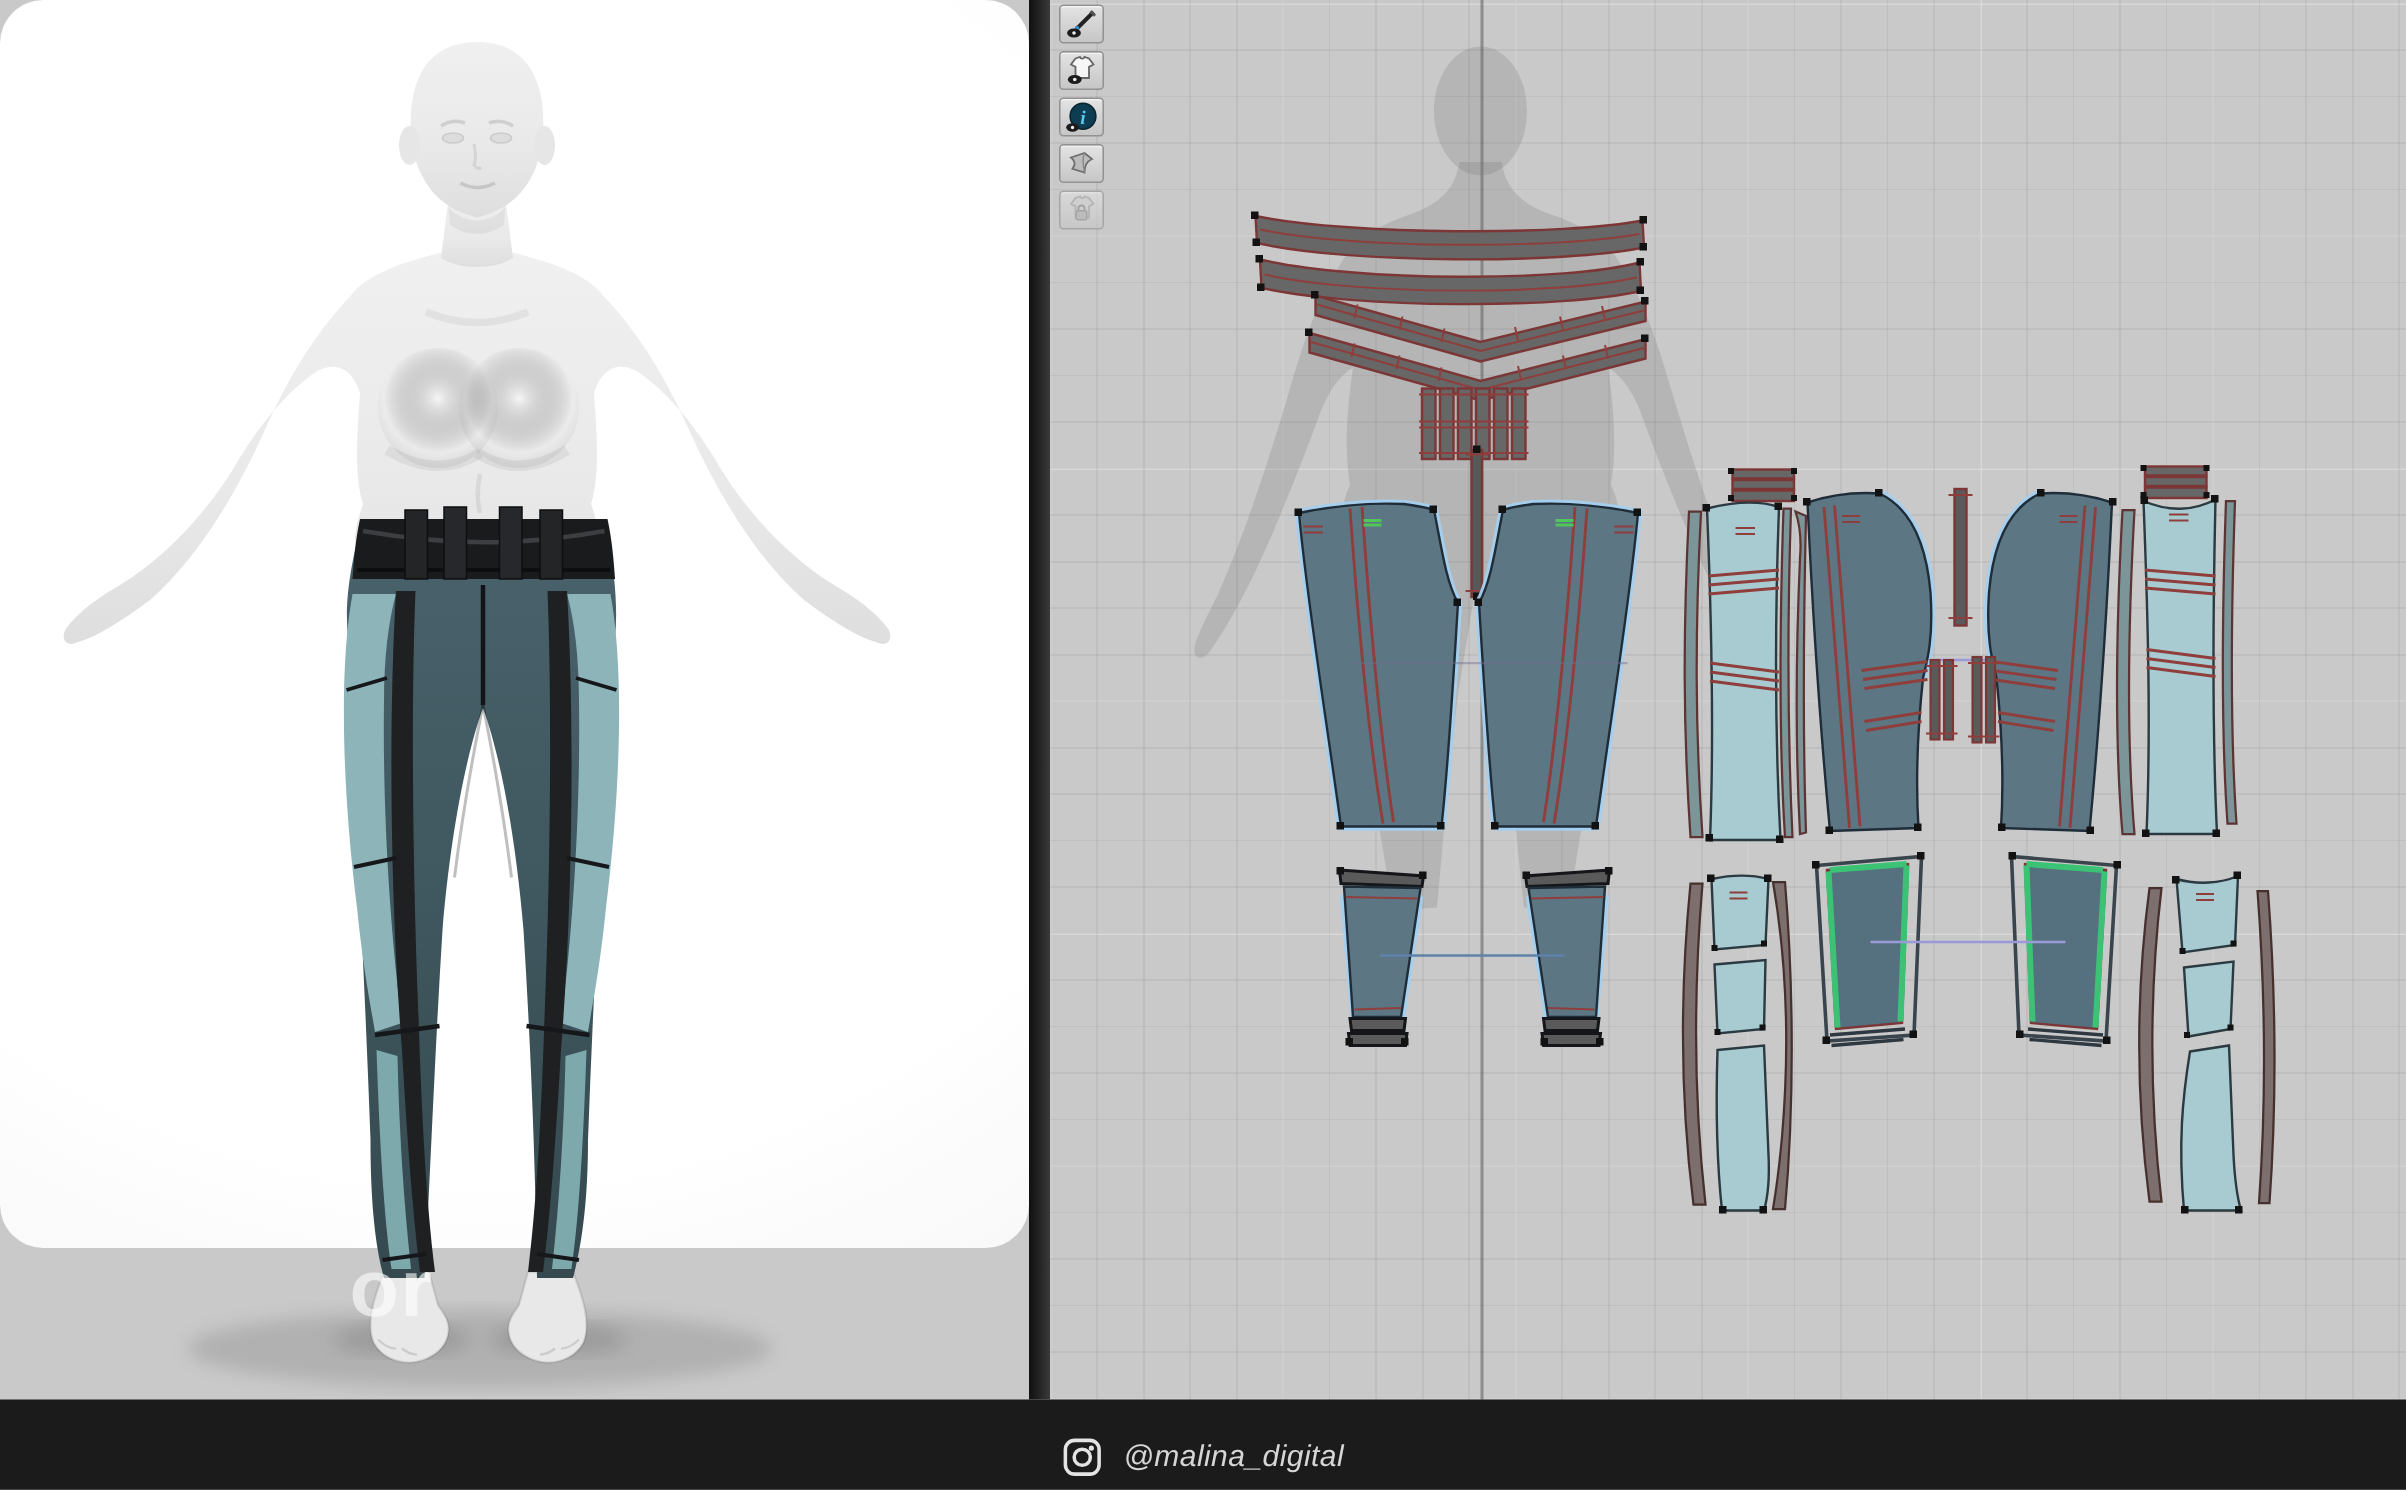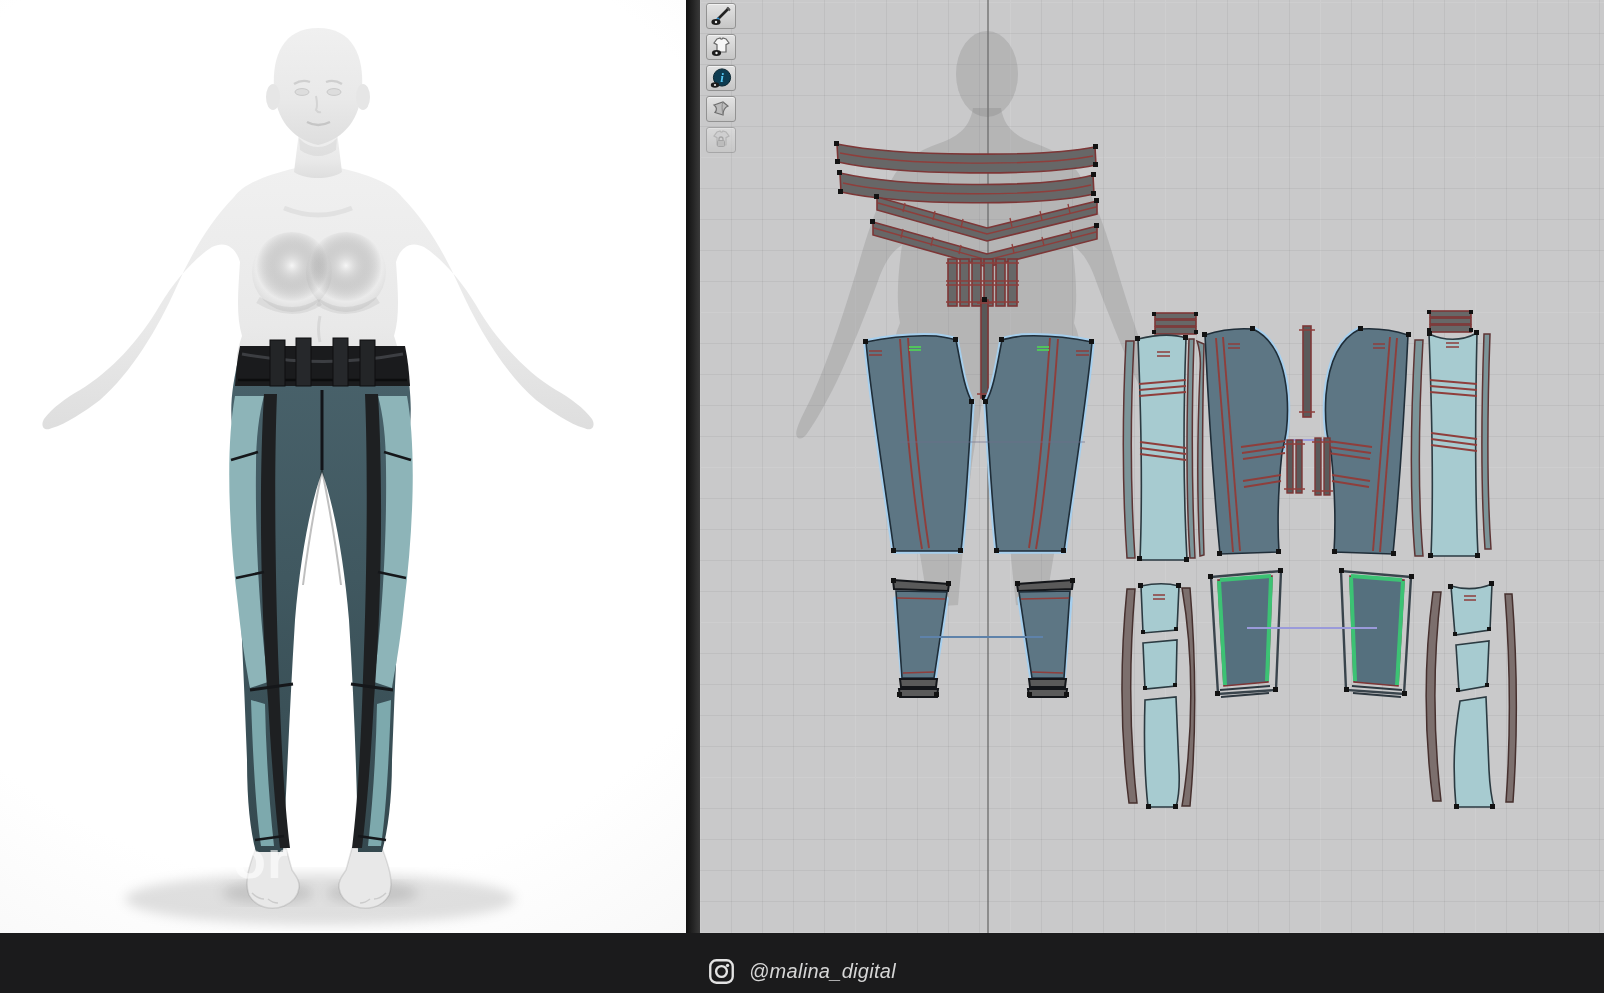--- a/index.html
+++ b/index.html
@@ -1,21 +1,21 @@
 <!DOCTYPE html>
 <html><head>
 <meta charset="utf-8">
 <style>
   html,body{margin:0;padding:0;background:#000;}
   .stage{position:relative;width:1604px;height:993px;overflow:hidden;
          font-family:"Liberation Sans",sans-serif;background:#c9c9ca;}
 
   
-  .viewport3d{position:absolute;left:0;top:0;width:686px;height:933px;
-    background:radial-gradient(130% 95% at 46% 42%, #ffffff 55%, #f6f6f6 80%, #ebebeb 100%);}
+  .viewport3d{position:absolute;left:0;top:0;width:686px;height:832px;
+    background:radial-gradient(130% 95% at 46% 42%, #ffffff 55%, #f6f6f6 80%, #ebebeb 100%);border-radius:29px;}
   .watermark{position:absolute;left:233px;top:828px;font-size:54px;font-weight:bold;
     color:rgba(255,255,255,0.6);letter-spacing:1px;}
 
   
   .divider{position:absolute;left:686px;top:0;width:14px;height:933px;
     background:linear-gradient(90deg,#101010,#262626 55%,#3a3a3a);}
 
   
   .viewport2d{position:absolute;left:700px;top:0;width:904px;height:933px;
     background-color:#c9c9ca;

